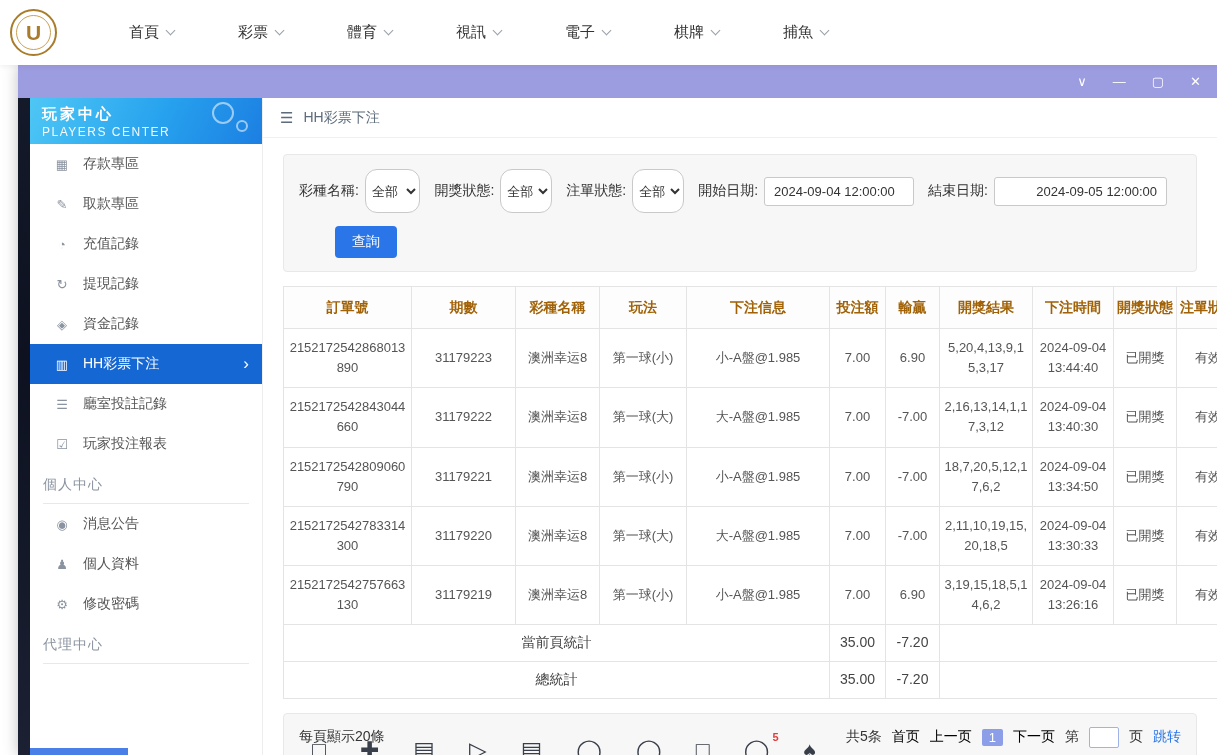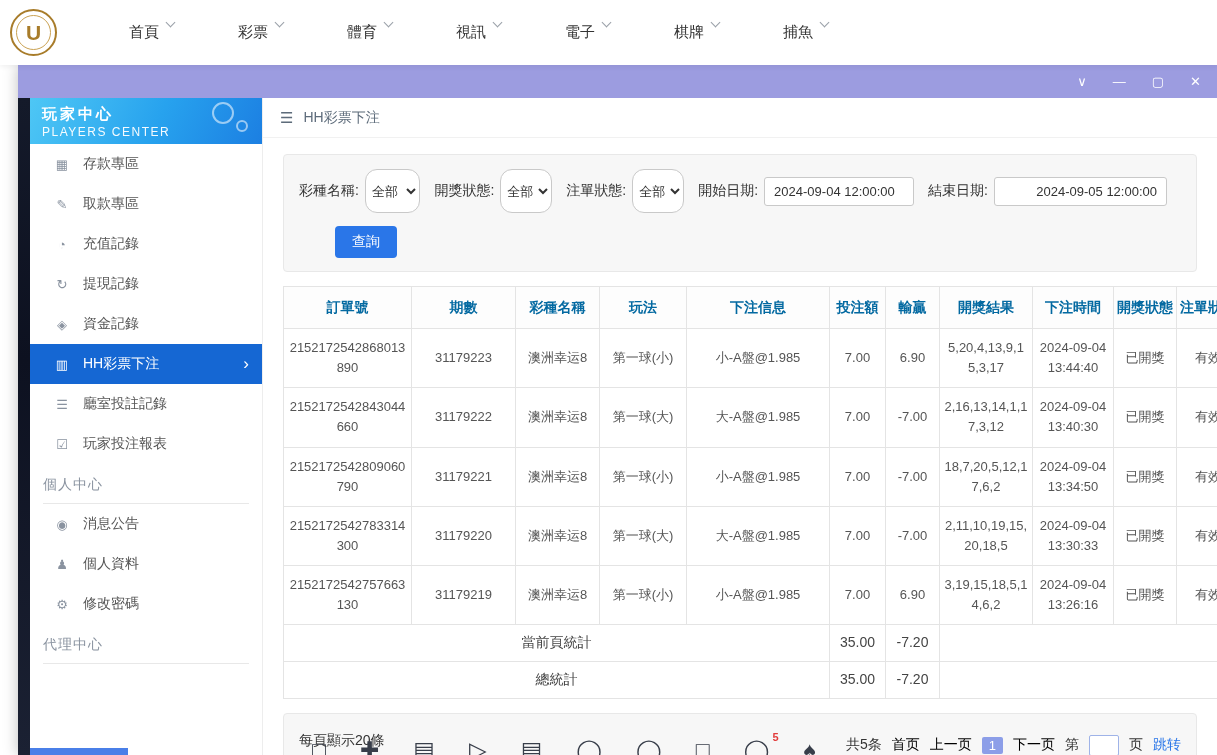--- a/index.html
+++ b/index.html
@@ -10,21 +10,21 @@
   
   .topnav { position:absolute; top:0; left:0; width:100%; height:65px; background:#fff;
             display:flex; align-items:center; z-index:1; box-shadow:0 2px 5px rgba(0,0,0,.06); }
   .logo { display:flex; align-items:center; gap:9px; margin-left:10px; }
   .logo-badge { width:47px; height:47px; border-radius:50%; border:2px solid #a87c2a;
                 display:flex; align-items:center; justify-content:center; position:relative; flex-shrink:0; }
   .logo-badge::before { content:""; position:absolute; inset:4px; border:1px solid #caa253; border-radius:50%; }
   .logo-u { font-weight:bold; font-size:21px; color:#a87c2a; }
   .logo-text { font-size:23px; font-weight:bold; color:#a9812e; letter-spacing:1px; }
   .nav-items { display:flex; gap:64px; margin-left:72px; }
-  .nav-item { display:flex; align-items:flex-start; gap:8px; font-size:15px; color:#333; cursor:pointer; }
+  .nav-item { display:flex; align-items:center; gap:8px; font-size:15px; color:#333; cursor:pointer; }
   .chev { width:7px; height:7px; border-right:1.6px solid #9aa0a8; border-bottom:1.6px solid #9aa0a8;
           transform:rotate(45deg); margin-top:-4px; display:inline-block; }
 
   
   .modal { position:absolute; top:65px; left:18px; width:1199px; height:690px;
            box-shadow:0 0 14px rgba(0,0,0,.25); }
   .titlebar { height:33px; background:#9c9ce0; display:flex; align-items:center;
               justify-content:flex-end; gap:26px; padding-right:16px; }
   .titlebar .ctrl { color:#fff; font-size:13px; cursor:pointer; line-height:1; }
   .modal-body { position:relative; height:657px; background:#fff; display:flex; }
@@ -63,29 +63,29 @@
   .filter-row label + * { margin-right:14px; }
   .f-select { height:44px; border:1px solid #c9c9c9; border-radius:12px; background:#fff;
               font-size:13px; color:#333; padding:0 2px; }
   .f-input { height:29px; border:1px solid #c9c9c9; border-radius:3px; background:#fff;
              padding:0 9px; font-size:13px; color:#333; }
   .query-btn { margin-top:13px; background:#2a76e8; color:#fff; border:none; border-radius:4px;
                padding:7px 17px; font-size:14px; cursor:pointer;margin-left:36px; }
 
   .bets-table { width:100%; border-collapse:collapse; margin-top:14px; table-layout:fixed; }
   .bets-table th, .bets-table td { border:1px solid #e4e4e4; text-align:center; vertical-align:middle; }
-  .bets-table th { font-size:14px; font-weight:bold; color:#0369a1; height:42px; background:#fdfdfd; }
+  .bets-table th { font-size:14px; font-weight:bold; color:#a16207; height:42px; background:#fdfdfd; }
   .bets-table td { font-size:13px; color:#555; padding:9px 4px; line-height:1.55; }
   .cell-order_no, .cell-draw_result { word-break:break-all; }
   .bets-table tr.summary td { padding:7px 4px; font-size:14px; color:#444; }
 
   .table-footer { margin-top:14px; background:#f7f7f7; border:1px solid #e8e8e8; border-radius:4px;
                   padding:13px 15px; display:flex; justify-content:space-between; align-items:center;
                   font-size:14px; color:#333; }
-  .pager { display:flex; align-items:center; gap:10px;margin-top:8px; }
+  .pager { display:flex; align-items:center; gap:10px; }
   .pager a { color:#000000; text-decoration:none; cursor:pointer; }
   .pager .current { background:#8c9ee8; color:#fff; padding:1px 7px; border-radius:2px; font-size:13px; }
   .pager input { width:30px; height:21px; border:1px solid #9fb3e8; border-radius:2px; }
   .pager .jump { color:#2a76e8; }
 
   
   .bottom-icons { position:absolute; bottom:-9px; left:312px; display:flex; gap:34px;
                   color:#383e4a; font-size:23px; z-index:3; }
   .bicon { position:relative; cursor:pointer; }
   .bicon .badge { position:absolute; top:-6px; right:-9px; color:#e23b3b; font-size:11px; font-weight:bold; }

